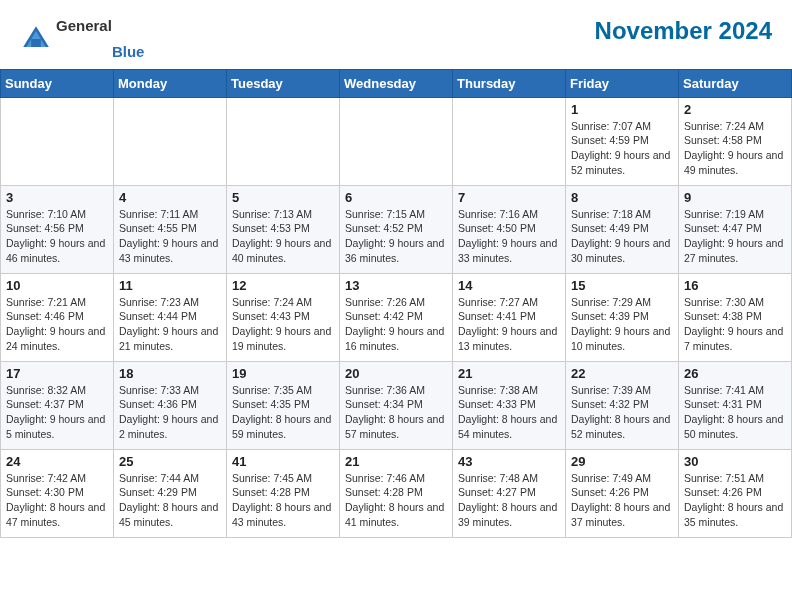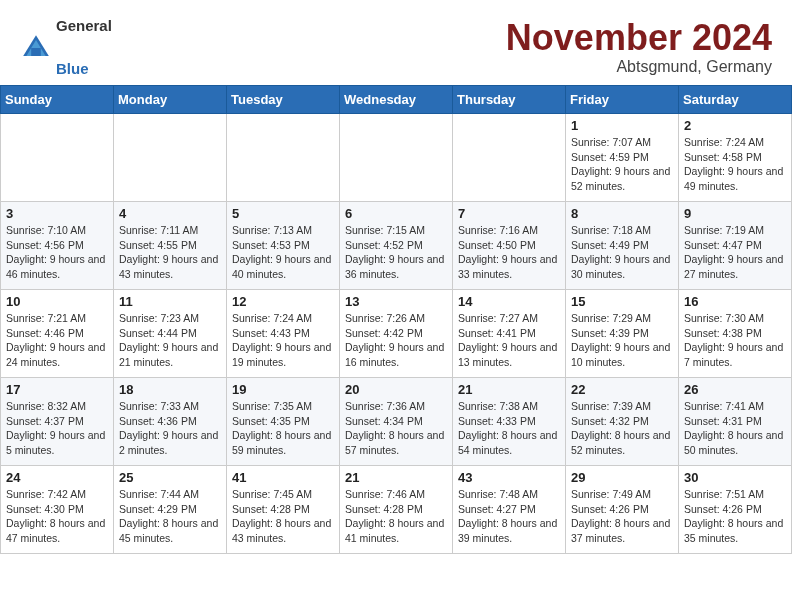--- a/index.html
+++ b/index.html
@@ -16,21 +16,21 @@
       align-items: flex-start;
       padding: 18px 20px 8px 20px;
     }
     .logo {
       display: flex;
       align-items: center;
       gap: 4px;
     }
     .logo-text {
       display: flex;
-      flex-direction: column;
+      flex-direction: row;
       line-height: 1.1;
     }
     .logo-general {
       font-size: 15px;
       font-weight: bold;
       color: #333;
     }
     .logo-blue {
       font-size: 15px;
       font-weight: bold;
@@ -38,23 +38,23 @@
       margin-top: 26px;
     }
     .logo-icon {
       width: 32px;
       height: 32px;
     }
     .title-area {
       text-align: right;
     }
     .title-area h1 {
-      font-size: 36px;
-      font-weight: bold;
-      color: #7f1d1d;
+      font-size: 24px;
+      font-weight: bold;
+      color: #0369a1;
       line-height: 1.1;
       margin-left: 12px;
     }
     .title-area h2 {
       font-size: 16px;
       font-weight: normal;
       color: #444;
     }
     .calendar {
       width: 100%;
@@ -112,21 +112,20 @@
       <polygon points="20,10 32,30 8,30" fill="#4a9ad4"></polygon>
       <rect x="14" y="20" width="12" height="10" fill="#2a6db5"></rect>
     </svg>
     <div class="logo-text">
       <span class="logo-general">General</span>
       <span class="logo-blue">Blue</span>
     </div>
   </div>
   <div class="title-area">
     <h1>November 2024</h1>
-    <h2>Abtsgmund, Germany</h2>
   </div>
 </div>
 
 <table class="calendar">
   <thead>
     <tr>
     <th>Sunday</th>
         <th>Monday</th>
         <th>Tuesday</th>
         <th>Wednesday</th>

